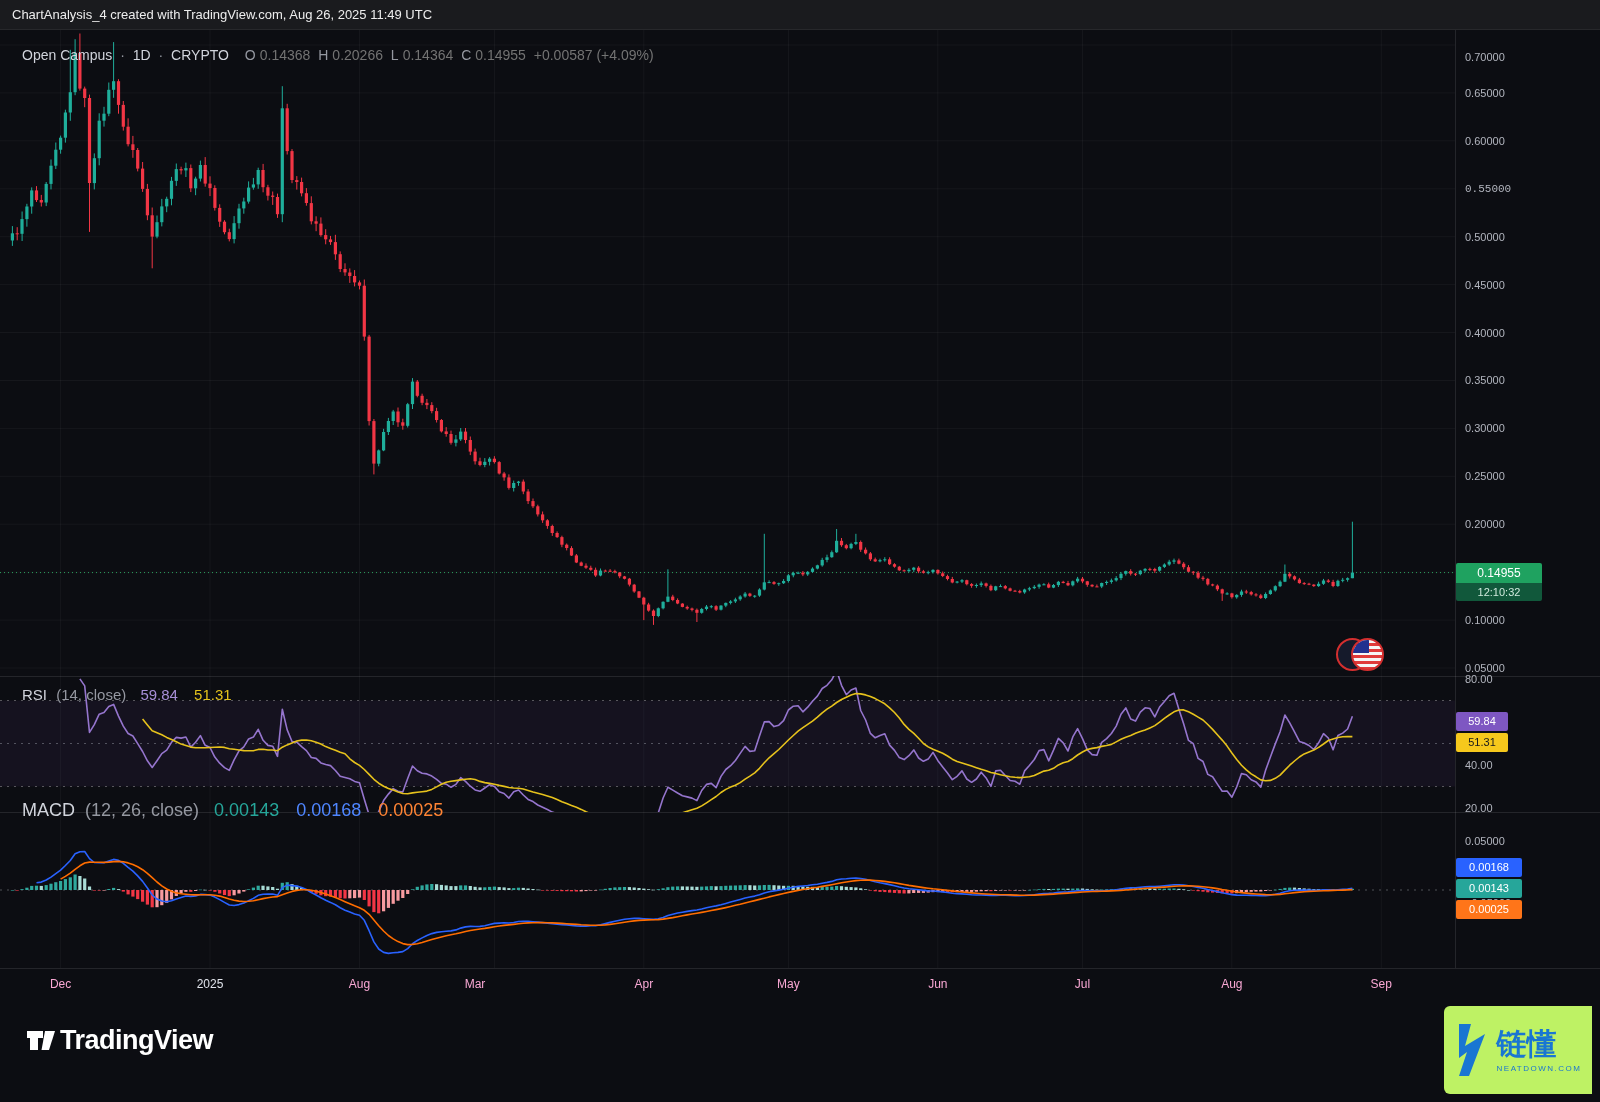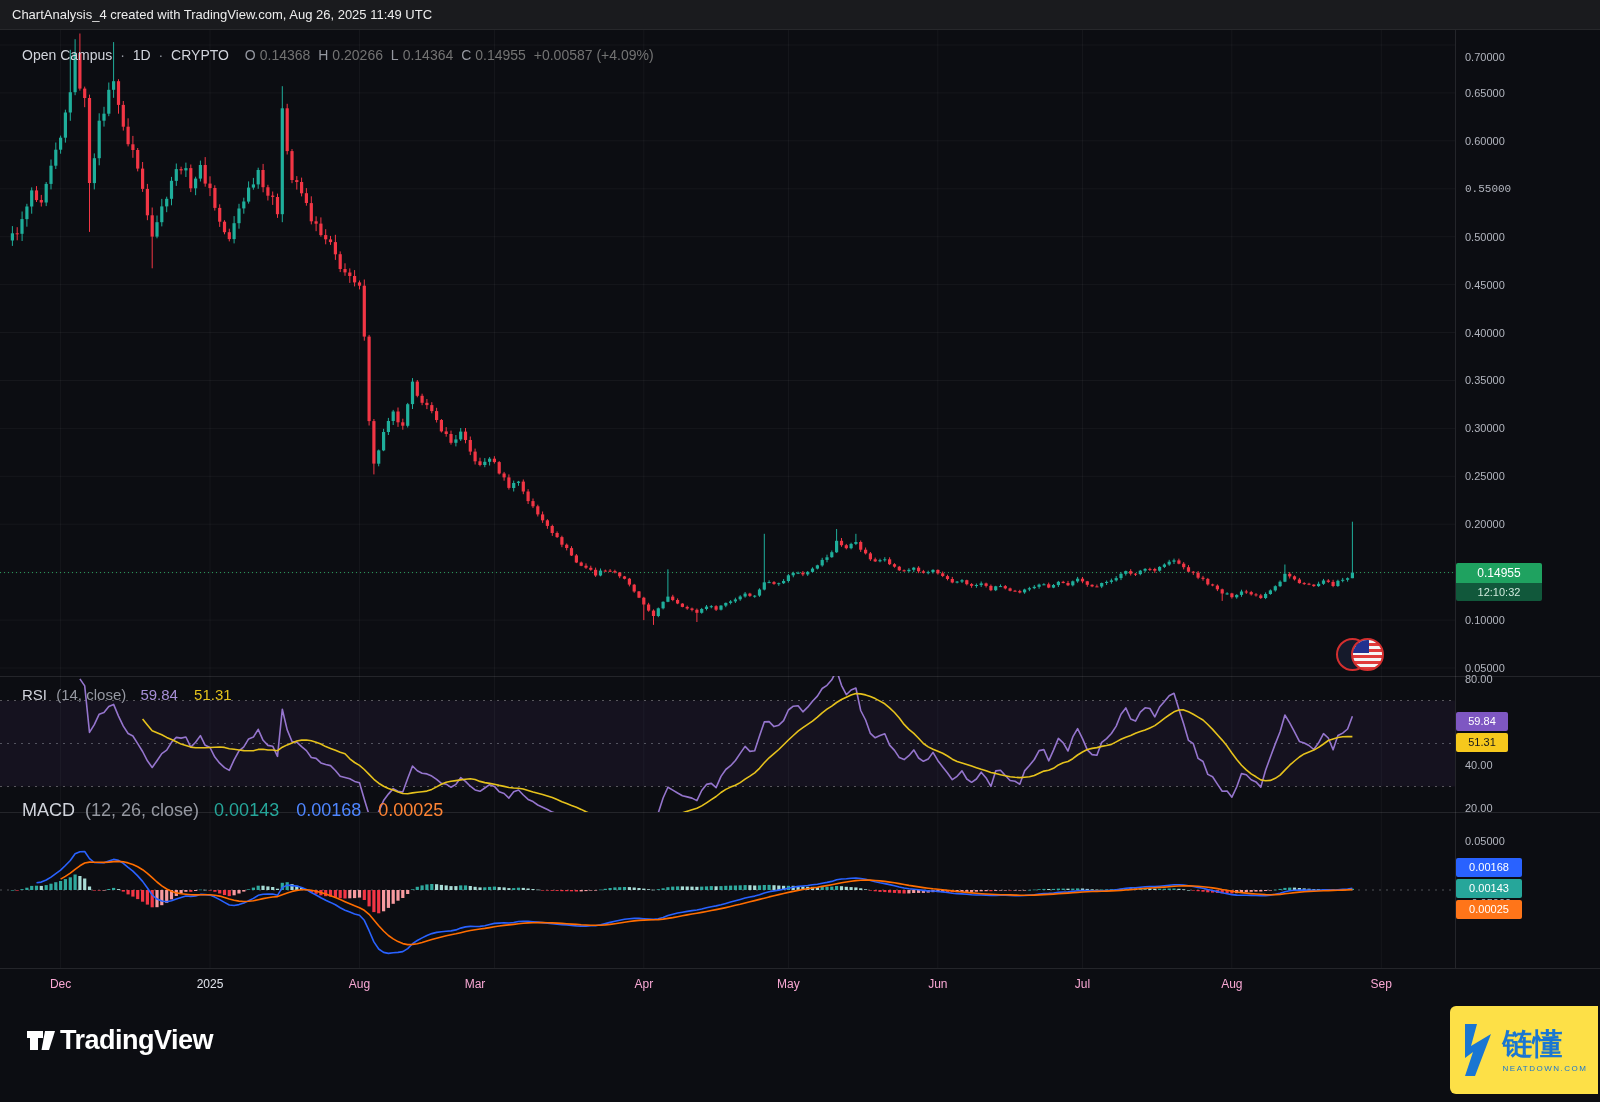--- a/index.html
+++ b/index.html
@@ -33,21 +33,21 @@
   #price-axis-labels,#rsi-axis-labels,#macd-axis-labels{position:absolute;left:1455px;top:0;width:145px;height:1005px;z-index:2}
   #time-axis{position:absolute;left:0;top:977px;width:1600px;height:22px;z-index:2}
   .time-label{position:absolute;top:0;transform:translateX(-50%);font-size:12px;color:#f9a8d4}
   .time-label.major{color:#e0e3eb}
   #footer-logo{position:absolute;left:24px;top:1022px;z-index:4;display:flex;align-items:center;}
   #footer-logo .brand{font-size:27px;font-weight:bold;color:#fff;letter-spacing:-.5px}
   #flag-sticker{position:absolute;left:1336px;top:637px;width:52px;height:36px;z-index:4}
   #flag-sticker .c1{position:absolute;left:0;top:1px;width:33px;height:33px;border-radius:50%;background:#151a2b;border:2px solid #d32f2f}
   #flag-sticker .c2{position:absolute;left:15px;top:1px;width:33px;height:33px;border-radius:50%;border:2px solid #d32f2f;overflow:hidden;background:repeating-linear-gradient(180deg,#f5f5f5 0 3px,#e03a3a 3px 6px)}
   #flag-sticker .c2::before{content:"";position:absolute;left:0;top:0;width:55%;height:45%;background:#22318f}
-  #watermark{position:absolute;right:2px;bottom:8px;width:148px;height:88px;background:#fde047;border-radius:6px 0 0 6px;z-index:5;display:flex;align-items:center;justify-content:center;gap:8px}
+  #watermark{position:absolute;right:8px;bottom:8px;width:148px;height:88px;background:#bef264;border-radius:6px 0 0 6px;z-index:5;display:flex;align-items:center;justify-content:center;gap:8px}
   #watermark .txt{display:flex;flex-direction:column;align-items:flex-start}
   #watermark .cn{font-size:30px;font-weight:bold;color:#1976d2;line-height:32px}
   #watermark .site{font-size:8px;color:#1976d2;letter-spacing:1.5px;margin-top:4px}
 </style>
 </head>
 <body>
 
 <div id="topbar">
   <span>ChartAnalysis_4 created with TradingView.com, Aug 26, 2025 11:49 UTC</span>
 </div>

